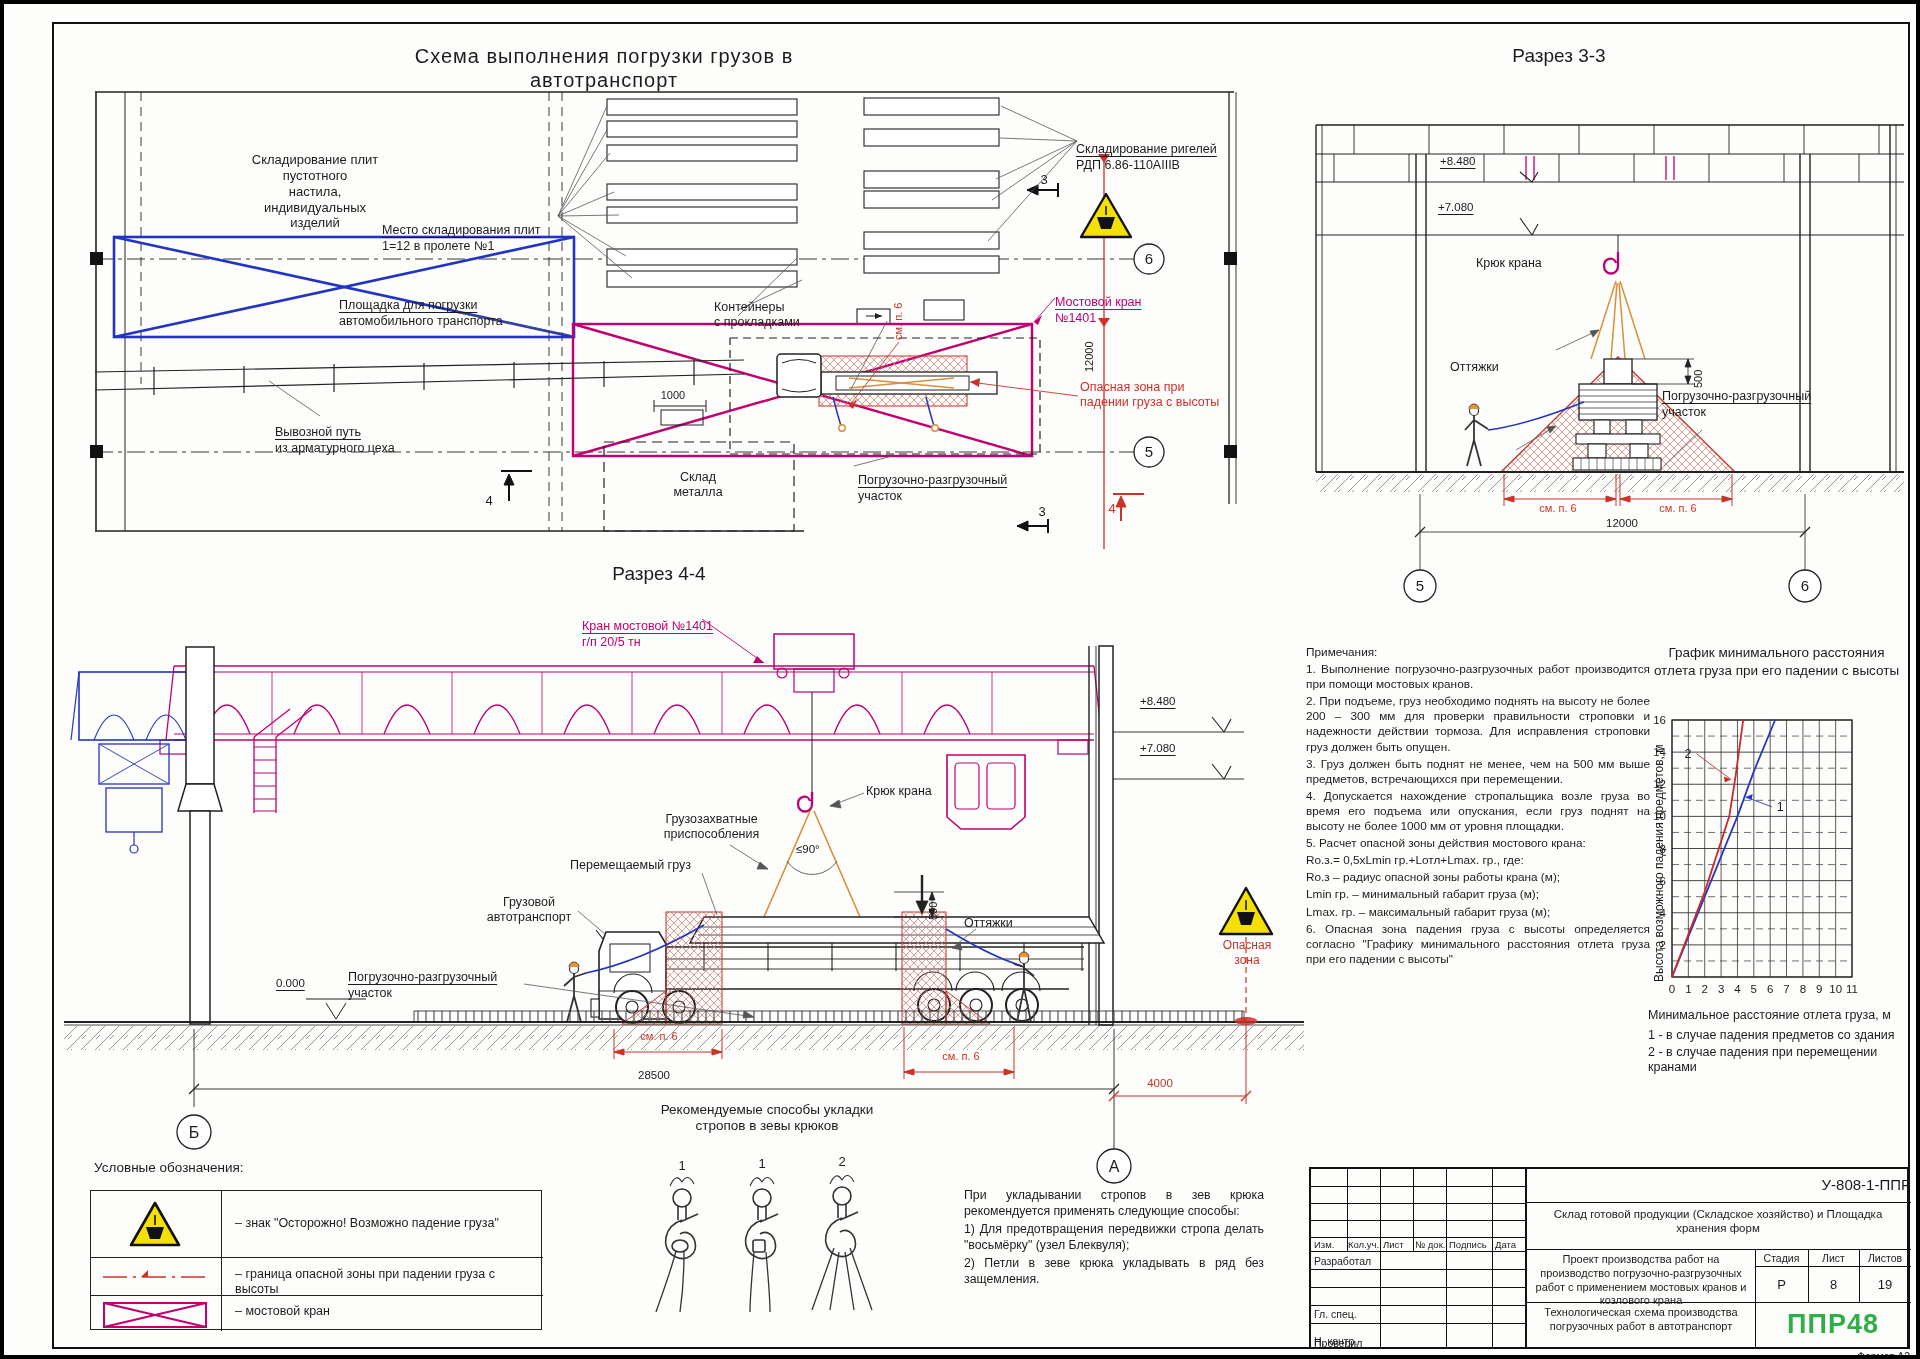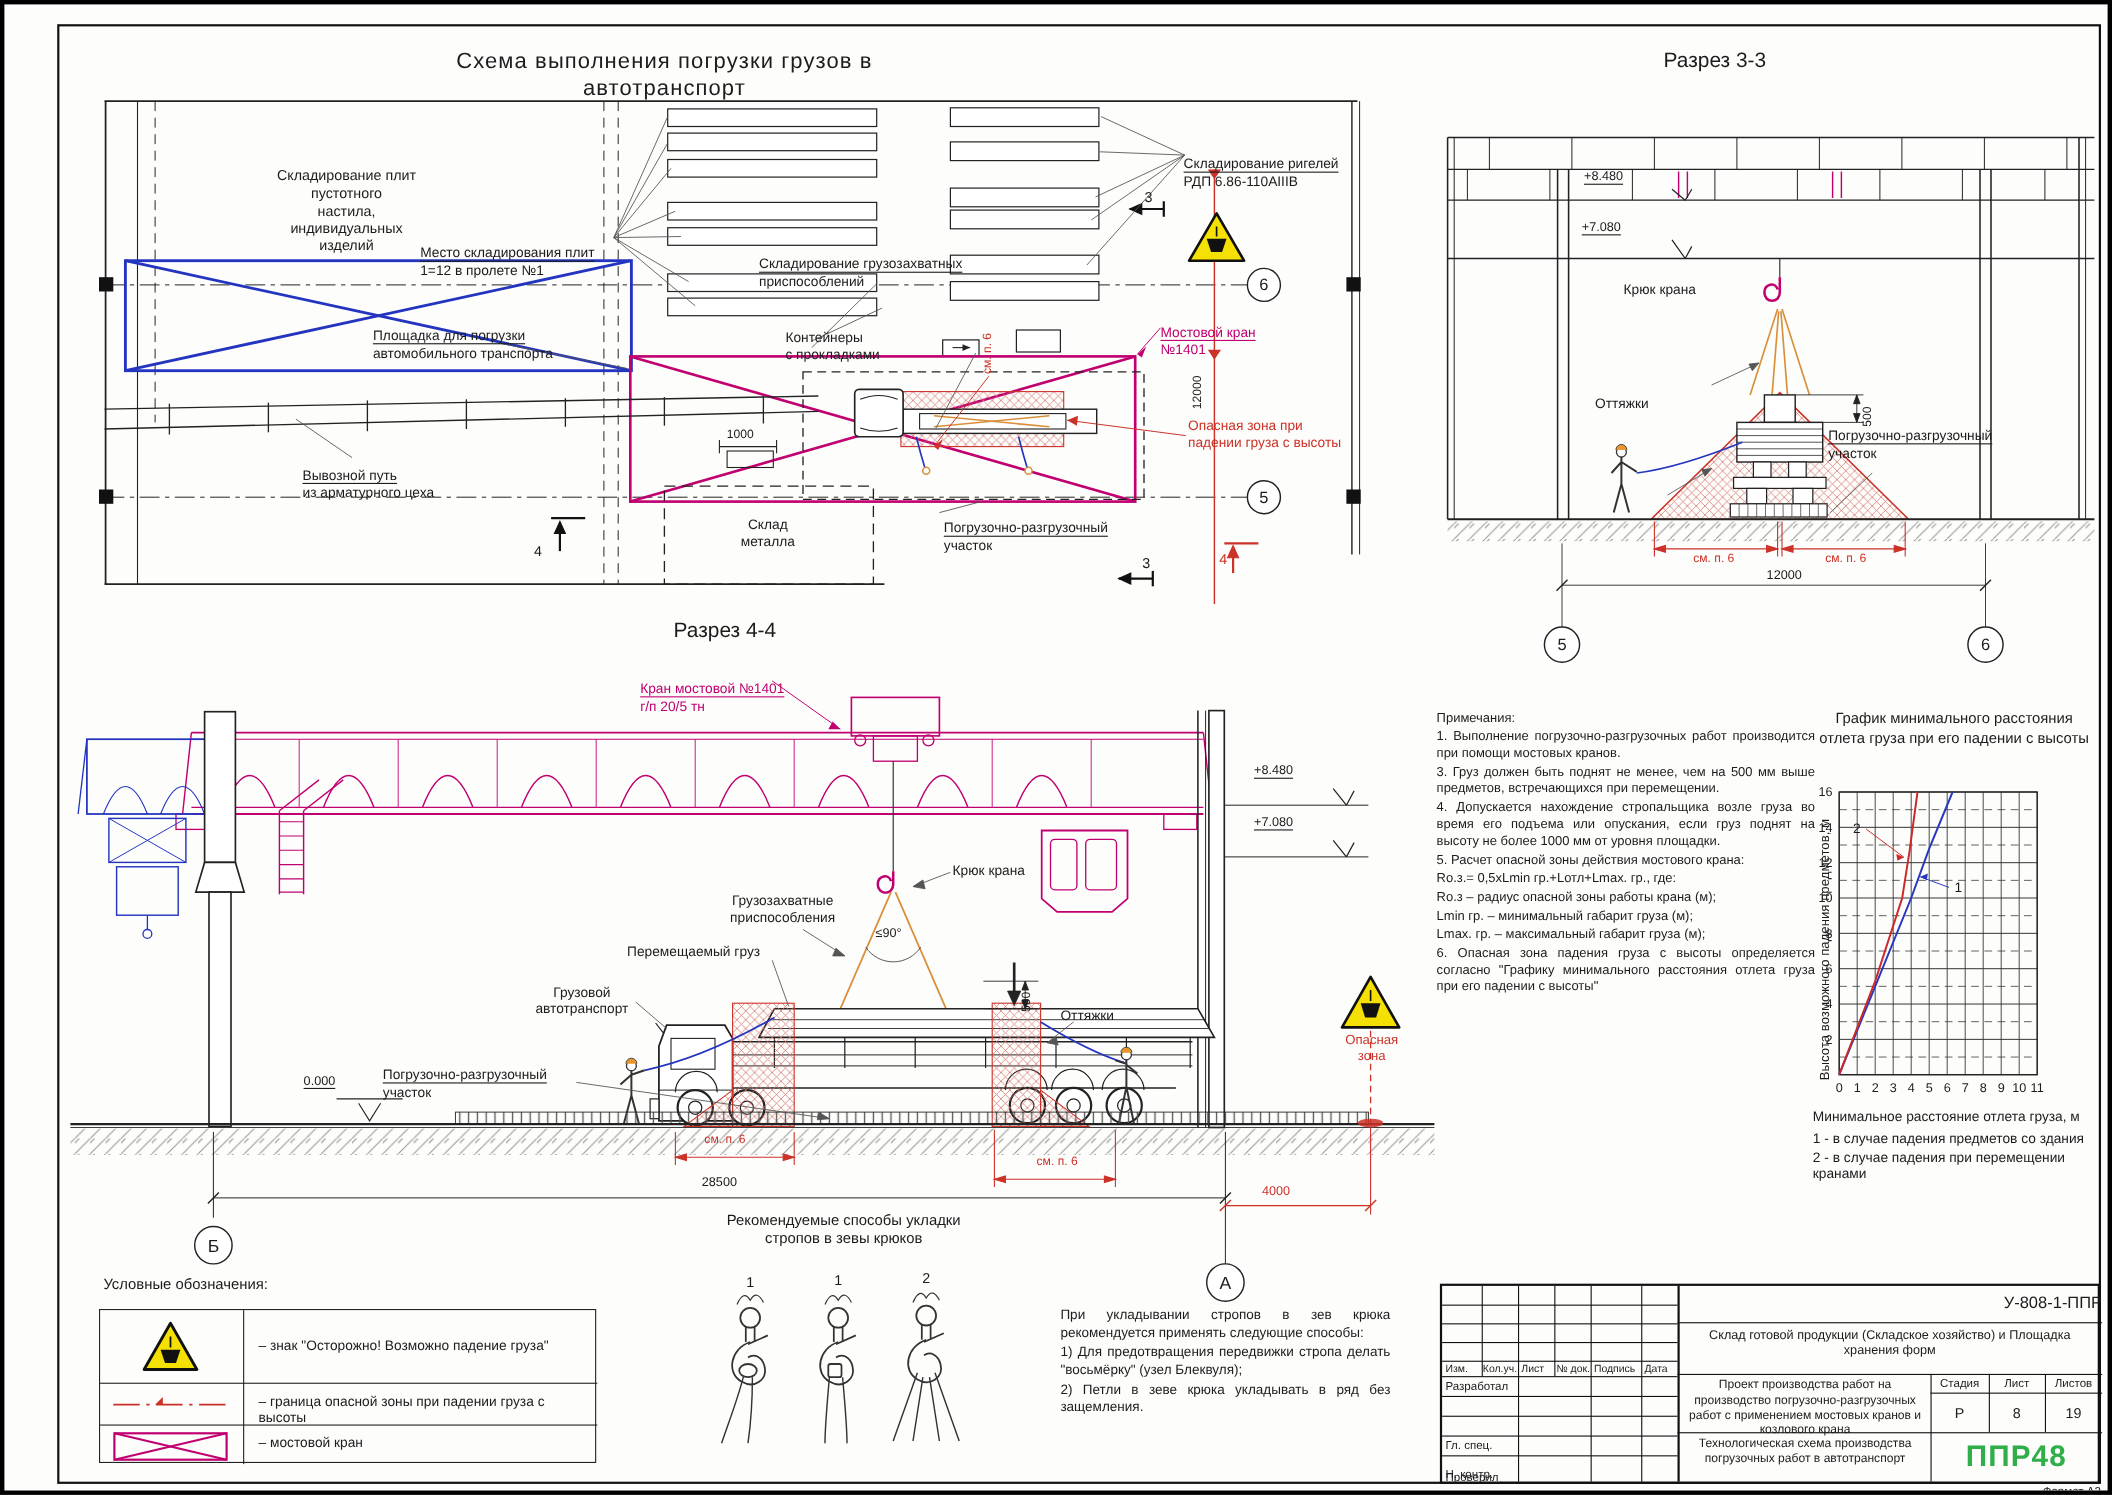--- a/index.html
+++ b/index.html
@@ -632,20 +632,21 @@
     </svg>
 <div class="lbl c" style="left:1645px;top:640px;width:255px;font-size:13.5px;line-height:1.3;">График минимального расстояния отлета груза при его падении с высоты</div>
 <div class="lbl v sm" style="left:1648px;top:978px;font-size:12px;">Высота возможного падения предметов, м</div>
 <div class="lbl" style="left:1644px;top:1004px;width:264px;font-size:12.5px;">Минимальное расстояние отлета груза, м</div>
 <div class="lbl" style="left:1644px;top:1024px;width:264px;font-size:12.5px;">1 - в случае падения предметов со здания</div>
 <div class="lbl" style="left:1644px;top:1041px;width:256px;font-size:12.5px;">2 - в случае падения при перемещении кранами</div>
 
 <div class="notes just" style="position:absolute;left:1302px;top:641px;width:344px;font-size:11.8px;line-height:1.28;">
   <p style="text-align:left;">Примечания:</p>
   <p>1.  Выполнение погрузочно-разгрузочных работ производится при помощи мостовых кранов.</p>
+  <p>2.  При подъеме, груз необходимо поднять на высоту не более 200 – 300 мм для проверки правильности строповки и надежности действии тормоза. Для исправления строповки груз должен быть опущен.</p>
   <p>3. Груз должен быть поднят не менее, чем на 500 мм выше предметов, встречающихся при перемещении.</p>
   <p>4.  Допускается нахождение стропальщика возле груза во время его подъема или опускания, если груз поднят на высоту не более 1000 мм от уровня площадки.</p>
   <p>5.  Расчет опасной зоны действия мостового крана:</p>
   <p style="text-align:left;">Rо.з.= 0,5хLmin гр.+Lотл+Lmax. гр., где:</p>
   <p style="text-align:left;">Rо.з – радиус опасной зоны работы крана (м);</p>
   <p style="text-align:left;">Lmin гр. – минимальный габарит груза (м);</p>
   <p style="text-align:left;">Lmax. гр. – максимальный габарит груза (м);</p>
   <p>6. Опасная зона падения груза с высоты определяется согласно "Графику минимального расстояния отлета груза при его падении с высоты"</p>
 </div>
 
@@ -656,23 +657,20 @@
 <div class="lbl c" style="left:243px;top:148px;width:136px;font-size:13px;">Складирование плит
 пустотного
 настила,
 индивидуальных
 изделий</div>
 <div class="lbl" style="left:378px;top:204px;width:180px;">
   <span class="ln u">Место складирования плит</span><span class="ln">1=12 в пролете №1</span>
 </div>
 <div class="lbl" style="left:335px;top:279px;width:195px;">
   <span class="ln u">Площадка для погрузки</span><span class="ln">автомобильного транспорта</span>
-</div>
-<div class="lbl" style="left:686px;top:214px;width:210px;">
-  <span class="ln u">Складирование грузозахватных</span><span class="ln">приспособлений</span>
 </div>
 <div class="lbl" style="left:710px;top:296px;width:110px;">Контейнеры
 с прокладками</div>
 <div class="lbl" style="left:1072px;top:123px;width:165px;">
   <span class="ln u">Складирование ригелей</span><span class="ln">РДП 6.86-110АIIIВ</span>
 </div>
 <div class="lbl mag" style="left:1051px;top:276px;width:120px;">
   <span class="ln u">Мостовой кран</span><span class="ln">№1401</span>
 </div>
 <div class="lbl red" style="left:1076px;top:376px;width:155px;">Опасная зона при

